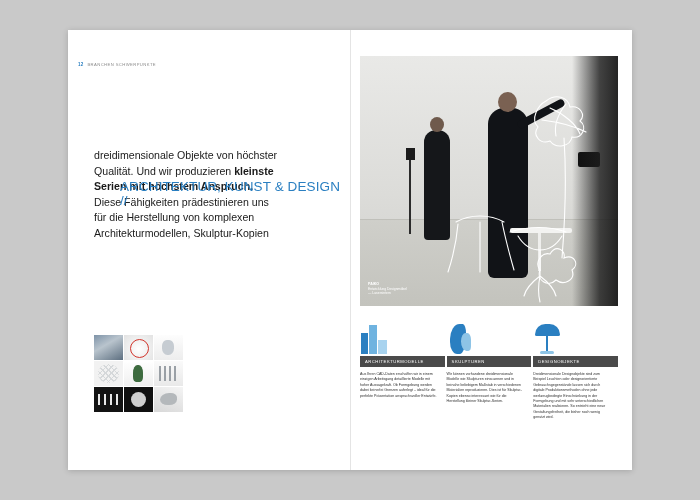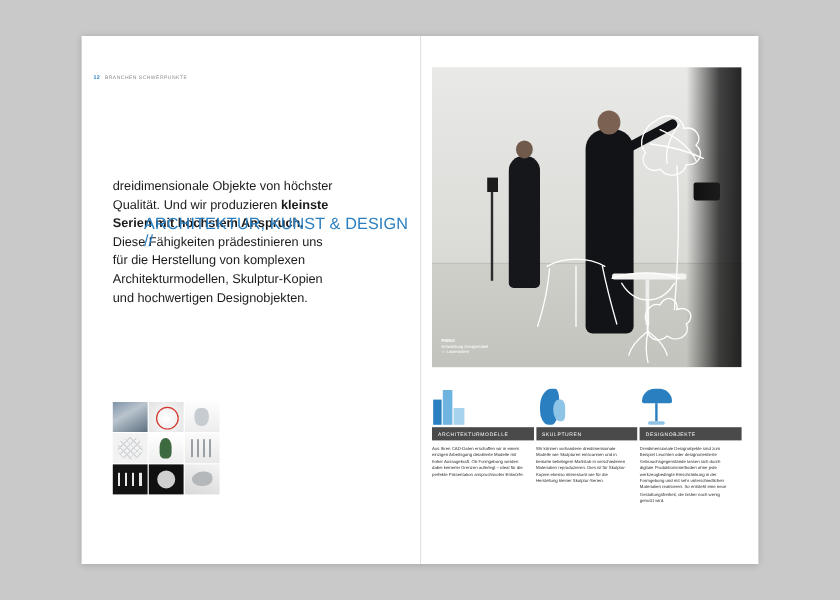--- a/index.html
+++ b/index.html
@@ -172,21 +172,20 @@
     </div>
     <div style="height:28px"></div>
     <div>dreidimensionale Objekte von höchster</div>
     <div>
       <span>Qualität. Und wir produzieren </span><b>kleinste</b>
     </div>
     <div><b>Serien mit höchstem Anspruch.</b></div>
     <div>Diese Fähigkeiten prädestinieren uns</div>
     <div>für die Herstellung von komplexen</div>
     <div>Architekturmodellen, Skulptur-Kopien</div>
-    <div>und hochwertigen Designobjekten.</div>
   </div>
 
   <div class="thumbs">
     <div class="thumb t1"></div>
     <div class="thumb t2"></div>
     <div class="thumb t3"></div>
     <div class="thumb t4"></div>
     <div class="thumb t5"></div>
     <div class="thumb t6"></div>
     <div class="thumb t7"></div>

